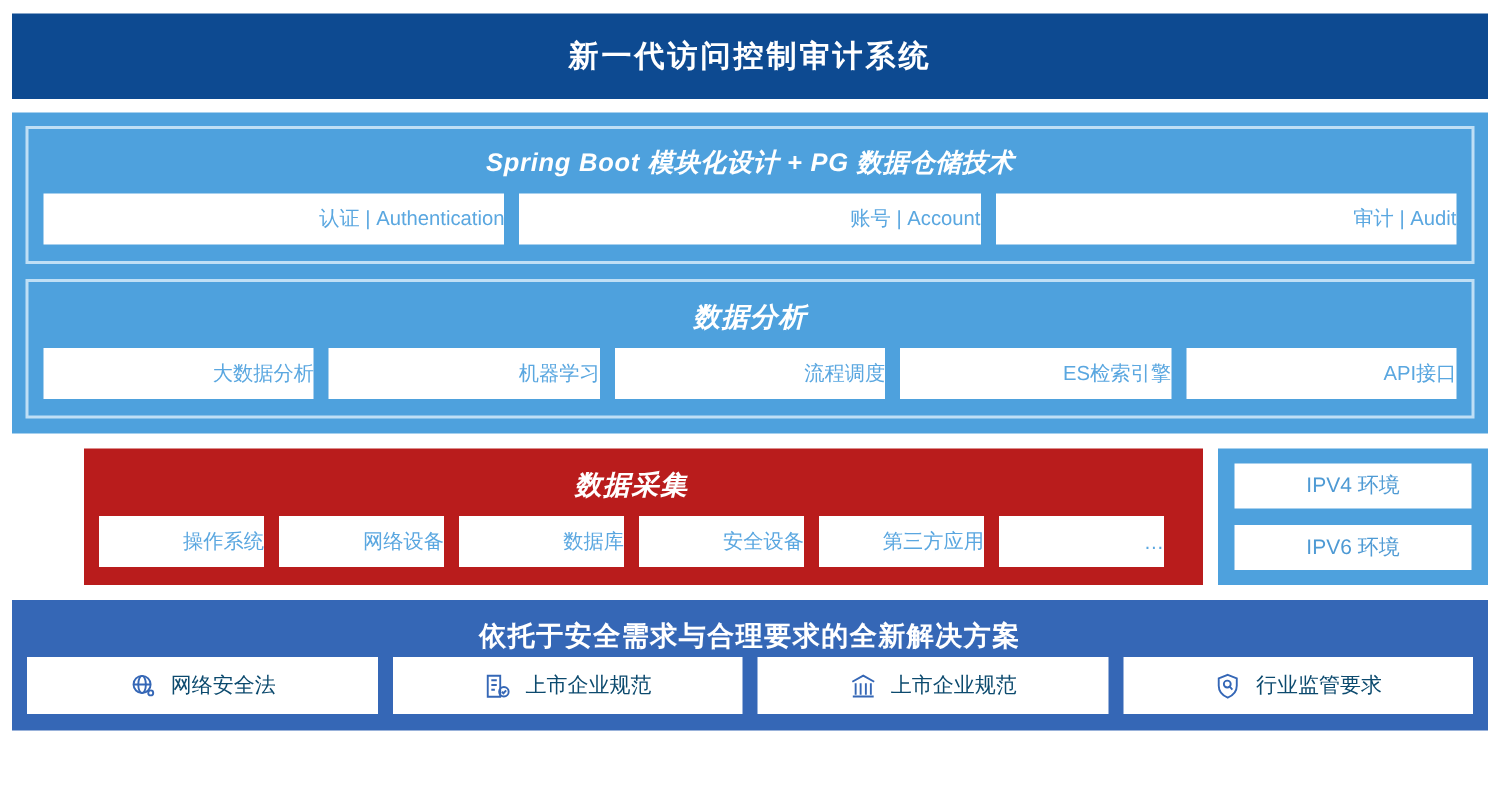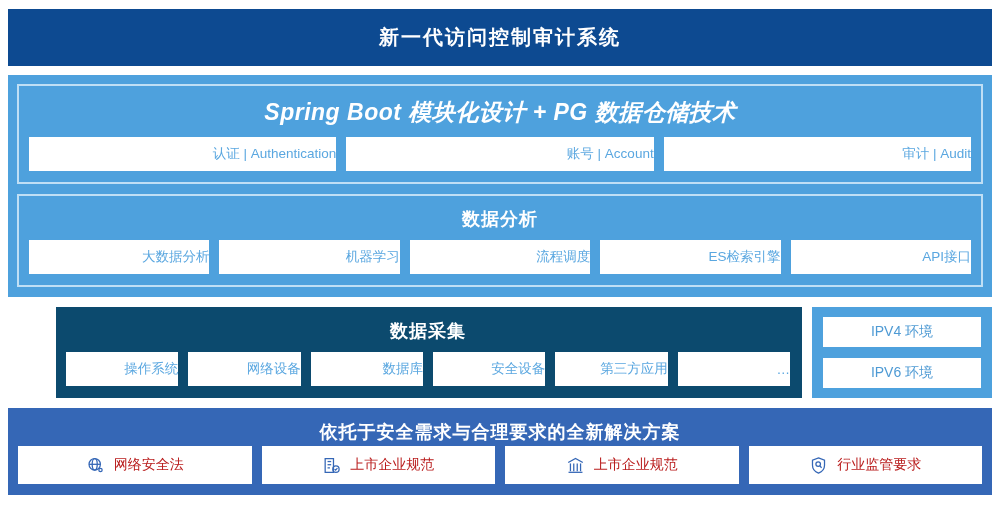--- a/index.html
+++ b/index.html
@@ -58,24 +58,24 @@
     margin-top: 10px;
   }
 
   .group-title {
     text-align: center;
     color: #ffffff;
     font-size: 18px;
     font-weight: bold;
     padding: 3px 0 9px 0;
     letter-spacing: 1px;
+    font-style: italic;
   }
   .group-title.italic {
-    font-style: italic;
-    font-size: 23px;
+    font-size: 17px;
     letter-spacing: 0.5px;
   }
 
   .chip-row {
     display: flex;
     gap: 10px;
   }
   .chip {
     flex: 1 1 0;
     background: #ffffff;
@@ -89,22 +89,22 @@
   }
 
   
   .collect-row {
     display: flex;
     gap: 10px;
     margin-top: 10px;
   }
   .collect-main {
     flex: 1 1 auto;
-    background: #0c4a6e;
-    padding: 9px 12px 11px 10px;
+    background: #b91c1c;
+    padding: 9px 26px 11px 10px;
     box-sizing: border-box;
     margin-left: 48px;
   }
   .collect-side {
     width: 180px;
     background: #4ea1dd;
     padding: 10px 11px;
     box-sizing: border-box;
     display: flex;
     flex-direction: column;
@@ -137,21 +137,21 @@
     letter-spacing: 1px;
   }
   .bottom-chip {
     flex: 1 1 0;
     background: #ffffff;
     height: 38px;
     display: flex;
     align-items: center;
     justify-content: center;
     gap: 9px;
-    color: #b91c1c;
+    color: #0c4a6e;
     font-size: 14px;
     box-sizing: border-box;
   }
   .bottom-chip .ico {
     width: 19px;
     height: 19px;
     flex: 0 0 auto;
     display: block;
   }
   .bottom-chip .ico svg {

